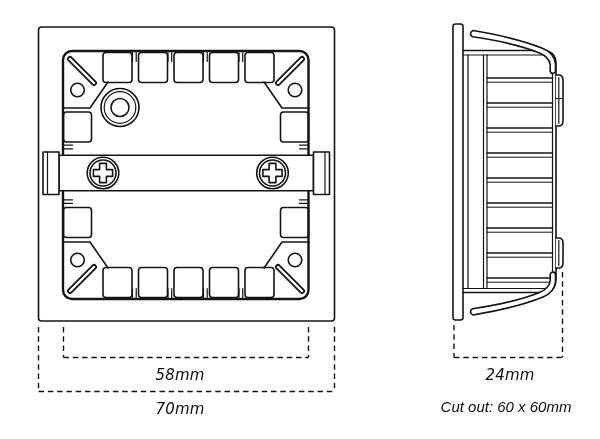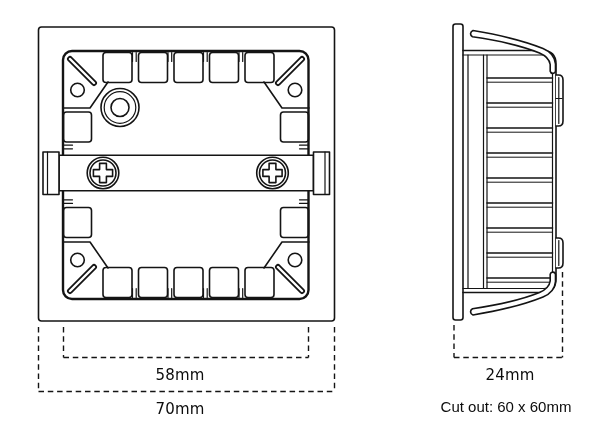--- a/index.html
+++ b/index.html
@@ -1,17 +1,17 @@
 <!DOCTYPE html>
 <html><head>
 <meta charset="utf-8">
 <style>
   html,body{margin:0;padding:0;background:#ffffff;}
   #stage{position:relative;width:600px;height:439px;background:#ffffff;overflow:hidden;
-         font-family:"Liberation Sans",sans-serif;}
+         font-family:"Liberation Sans",sans-serif;font-style:italic;}
   svg{position:absolute;left:0;top:0;}
   .ln{stroke:#141414;fill:none;stroke-width:1.6;stroke-linecap:round;stroke-linejoin:round;}
   .thin{stroke-width:1.2;}
   .thick{stroke-width:2.4;}
   .w{fill:#ffffff;}
   .dashed{stroke:#141414;fill:none;stroke-width:1.4;stroke-dasharray:5.5 3.8;stroke-linecap:butt;}
   .dim{font-family:"DejaVu Sans",sans-serif;font-size:15px;font-weight:500;fill:#0c0c0c;letter-spacing:.2px;}
   .note{font-family:"Liberation Sans",sans-serif;font-size:15px;font-weight:400;fill:#0c0c0c;}
 </style>
 </head>

